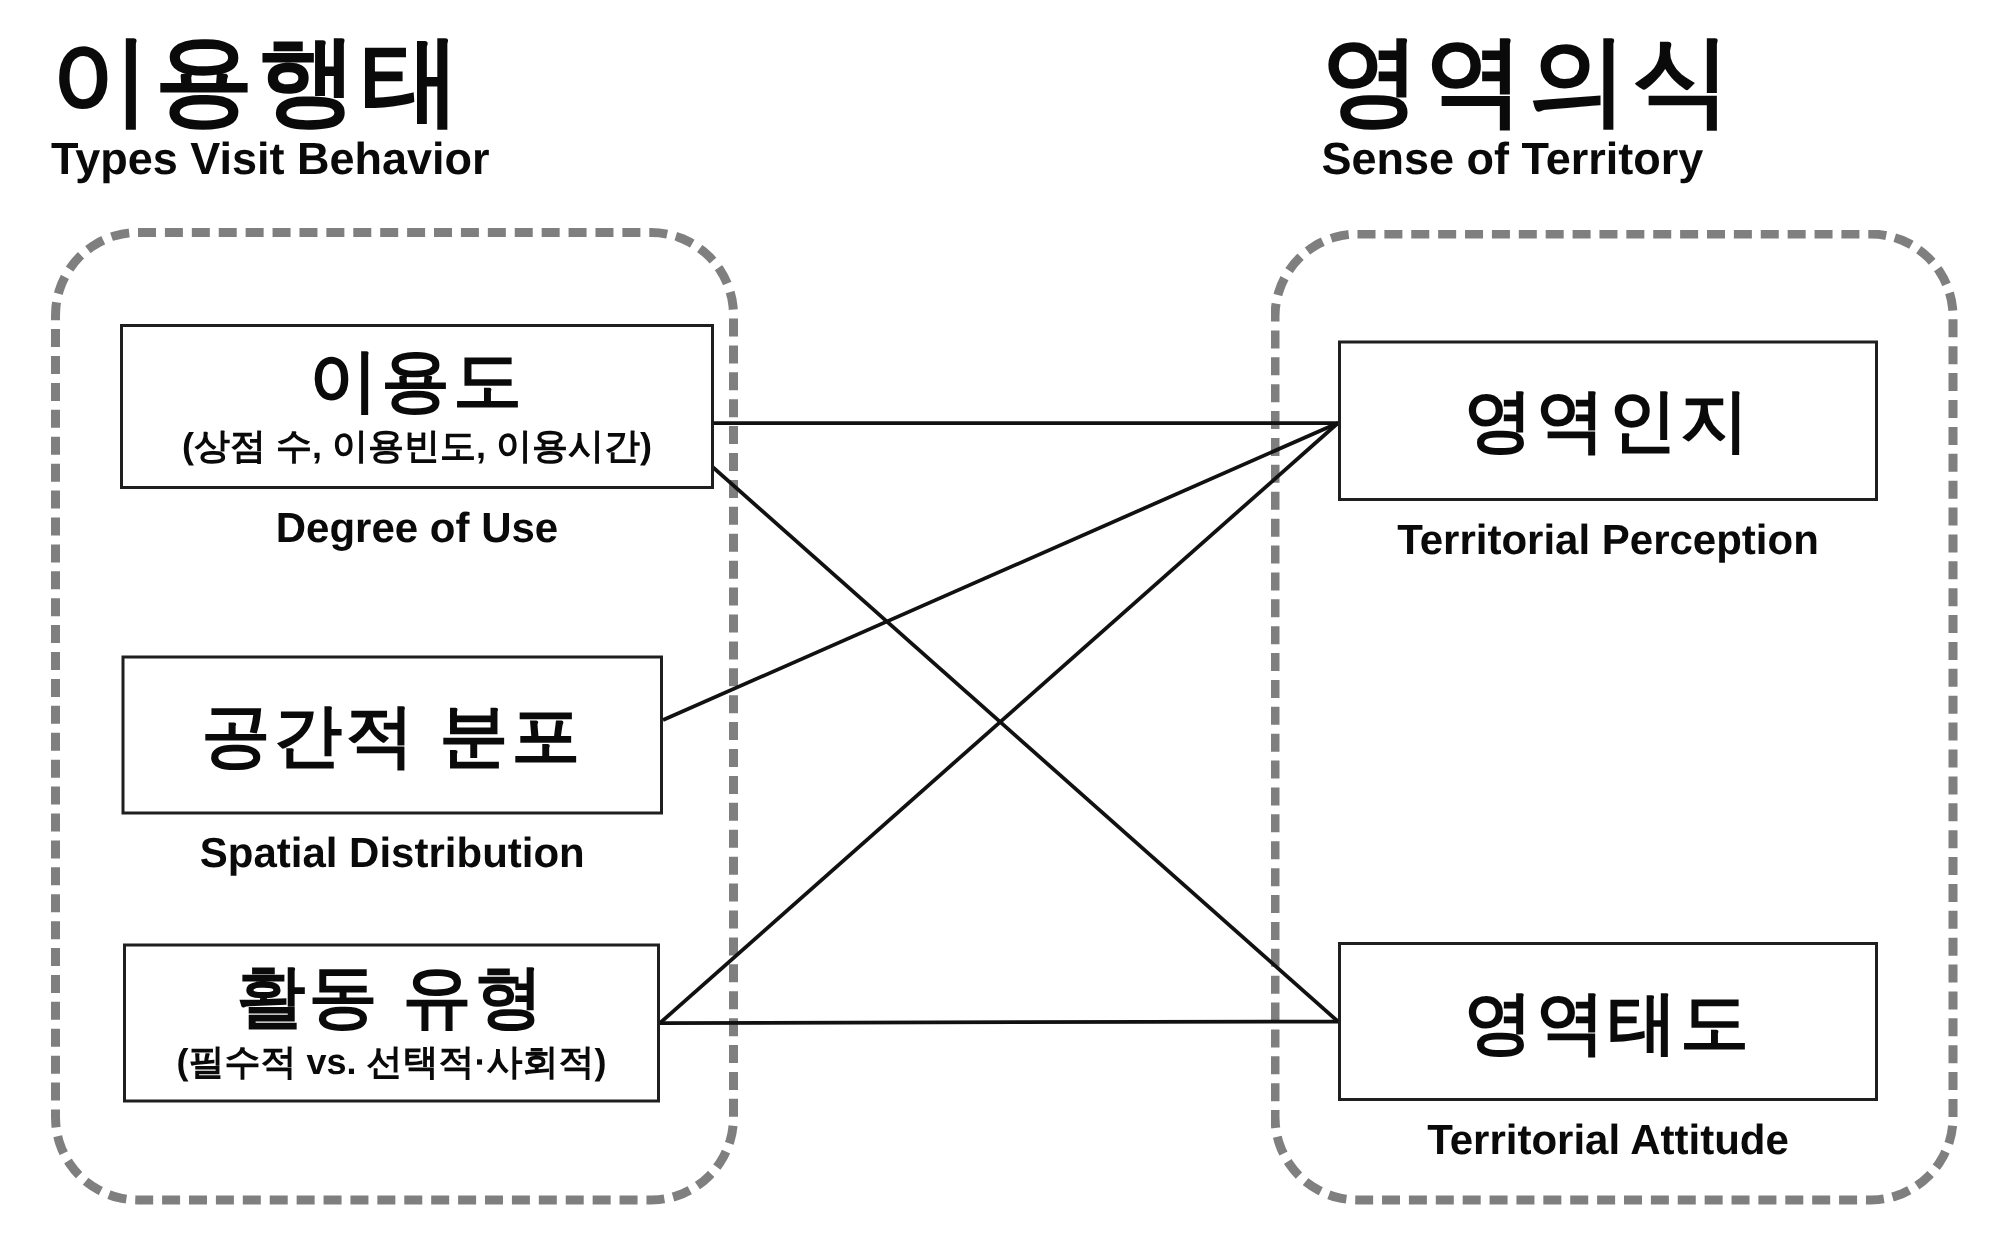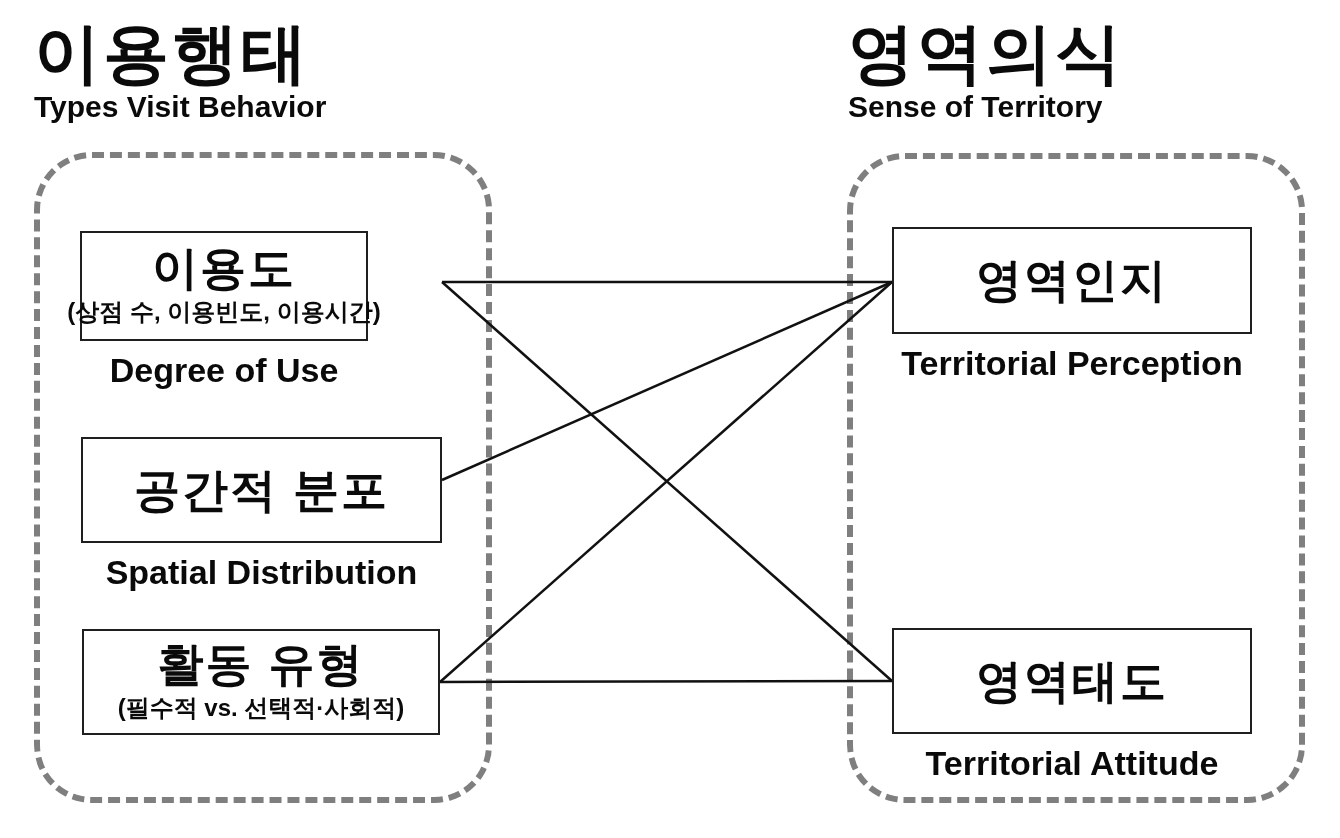--- a/index.html
+++ b/index.html
@@ -29,21 +29,21 @@
     white-space: nowrap;
   }
   .title-en {
     font-size: 30px;
     font-weight: 700;
     margin-top: 1px;
     color: #0a0a0a;
     white-space: nowrap;
   }
   .left-title  { left: 34px;  top: 18px; width: 458px; }
-  .right-title { left: 848px; top: 18px; width: 458px; }
+  .right-title { left: 881px; top: 18px; width: 458px; }
 
   .frame {
     position: absolute;
     border: 6px dashed #7f7f7f;
     border-radius: 58px;
     box-sizing: border-box;
     background: transparent;
     z-index: 1;
   }
   .frame-left  { left: 34px;  top: 152px; width: 458px; height: 651px; }
@@ -82,28 +82,28 @@
     white-space: nowrap;
   }
   .node-sub {
     font-size: 24px;
     font-weight: 700;
     margin-top: 4px;
     color: #0a0a0a;
     white-space: nowrap;
   }
   .node-caption {
-    font-size: 34px;
+    font-size: 28px;
     font-weight: 700;
     margin-top: 10px;
     color: #0a0a0a;
     white-space: nowrap;
   }
   
-  .n-l1 { left: 80px;  top: 231px; width: 288px; }
+  .n-l1 { left: 80px;  top: 216px; width: 396px; }
   .n-l1 .node-box { height: 110px; }
   .n-l2 { left: 81px;  top: 437px; width: 361px; }
   .n-l2 .node-box { height: 106px; }
   .n-l3 { left: 82px;  top: 629px; width: 358px; }
   .n-l3 .node-box { height: 106px; align-items: center; }
   .n-r1 { left: 892px; top: 227px; width: 360px; }
   .n-r1 .node-box { height: 107px; }
   .n-r2 { left: 892px; top: 628px; width: 360px; }
   .n-r2 .node-box { height: 106px; }
 </style>

